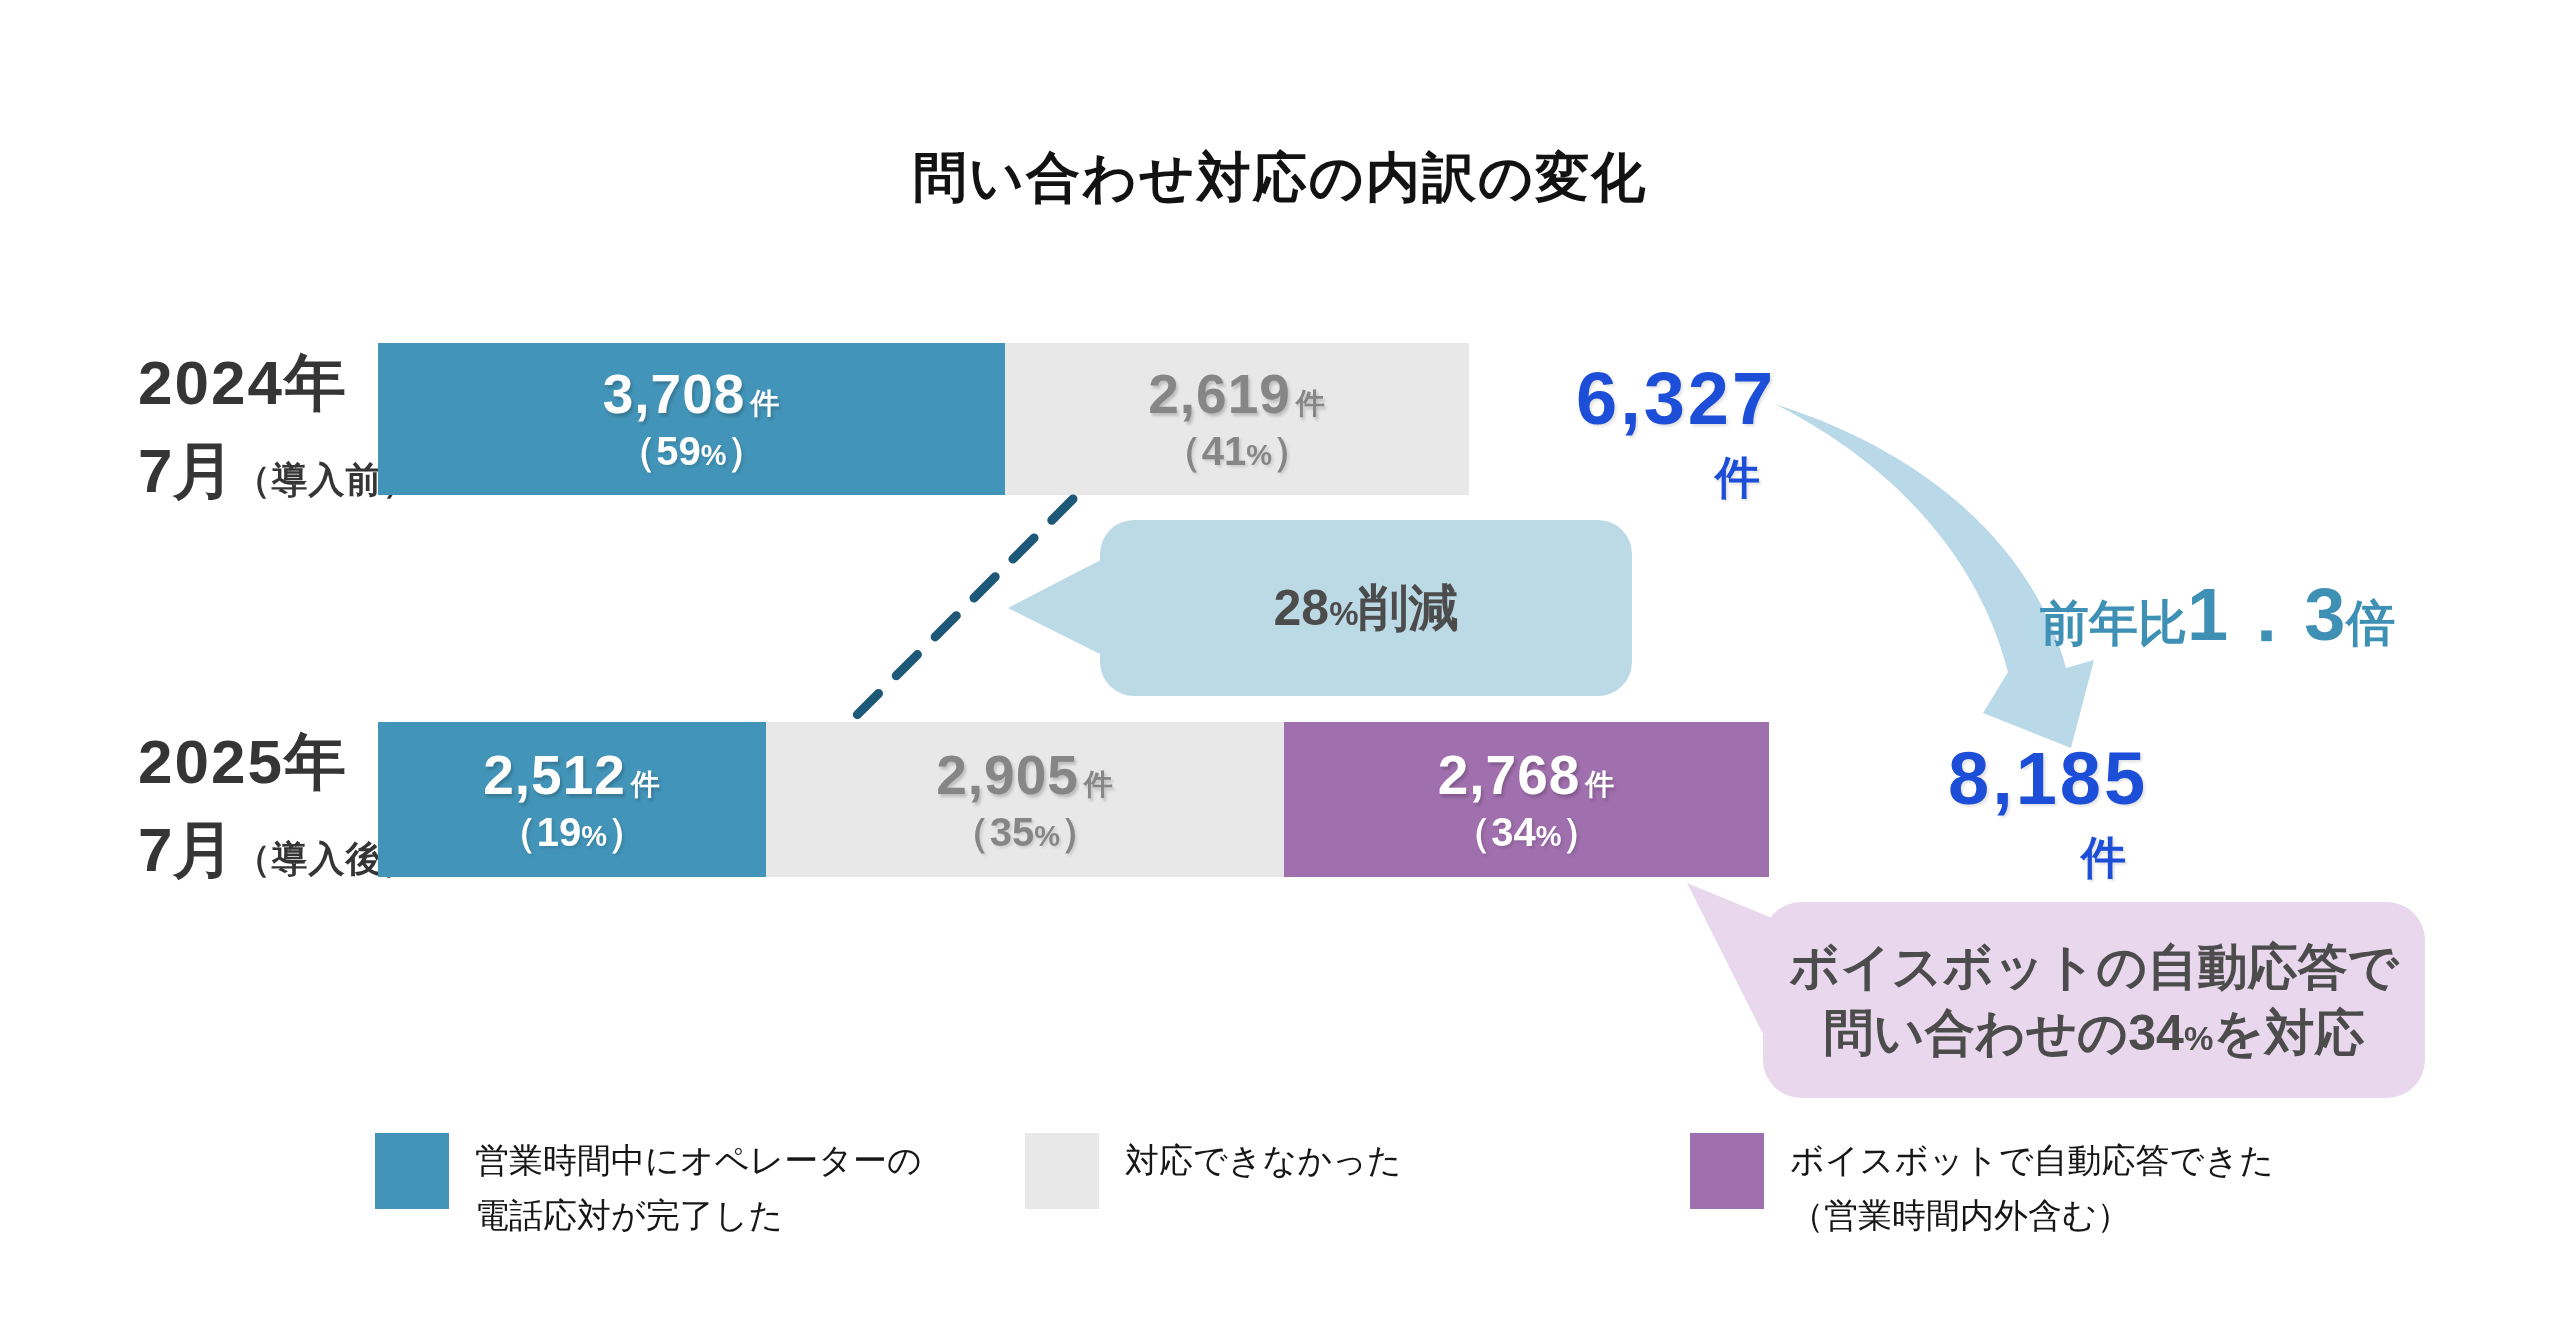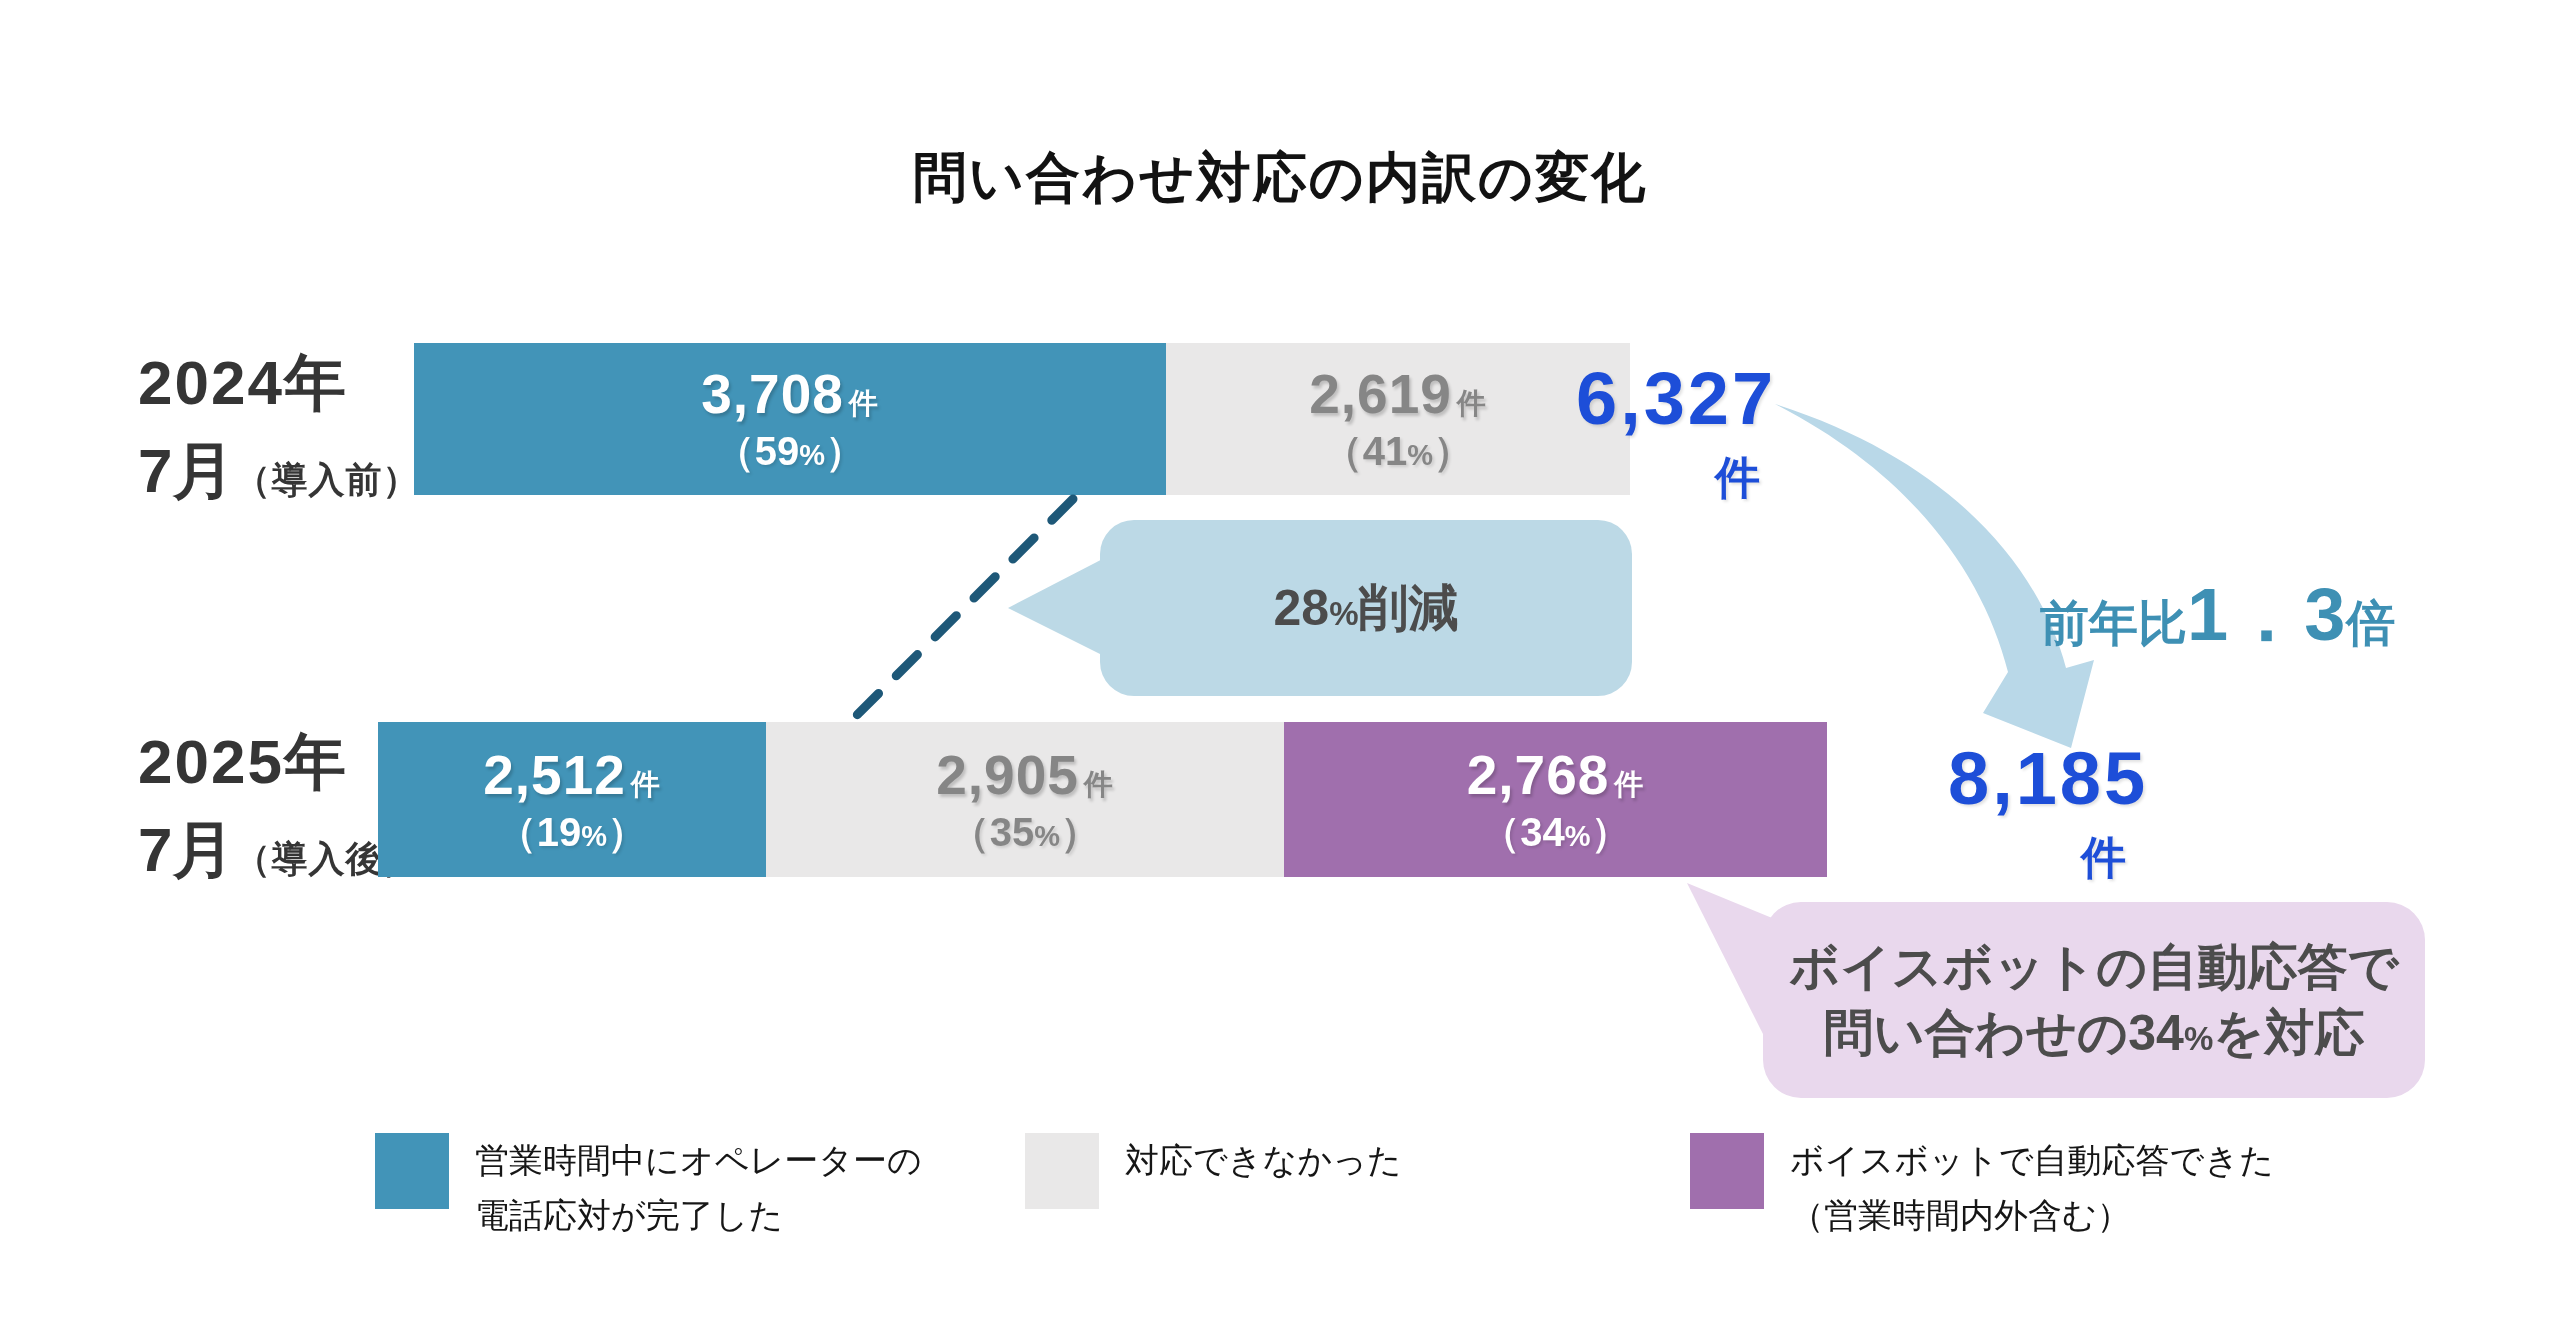--- a/index.html
+++ b/index.html
@@ -23,22 +23,22 @@
   .row-label .note { font-size:36px; font-weight:700; letter-spacing:1px; }
 
   
   .bar { position:absolute; left:378px; display:flex; z-index:1; }
   #bar-2024 { top:343px; height:152px; }
   #bar-2025 { top:722px; height:155px; }
   .seg { display:flex; flex-direction:column; justify-content:center; align-items:center; }
   .seg-blue   { background:#4294b8; color:#ffffff; }
   .seg-gray   { background:#e9e8e8; color:#868686; }
   .seg-purple { background:#a06fad; color:#ffffff; }
-  .w-2024-a { width:752px;margin-left:36px; } .w-2024-b { width:464px; }
-  .w-2025-a { width:388px; } .w-2025-b { width:518px; } .w-2025-c { width:543px; }
+  .w-2024-a { width:627px; } .w-2024-b { width:464px; }
+  .w-2025-a { width:388px; } .w-2025-b { width:518px; } .w-2025-c { width:485px; }
   .val-line { display:flex; align-items:baseline; font-size:55px; font-weight:700;
               letter-spacing:1px; line-height:1; text-shadow:2px 3px 3px rgba(0,0,0,0.18); }
   .val-line .unit { font-size:29px; font-weight:700; margin-left:5px; }
   .pct-line { display:flex; align-items:baseline; font-size:40px; font-weight:700;
               margin-top:9px; line-height:1; text-shadow:2px 2px 3px rgba(0,0,0,0.12); }
   .pct-line .pmark { font-size:29px; }
 
   
   .total { position:absolute; color:#1d4ed8; text-align:right; z-index:1; }
   #total-2024 { left:1576px; top:362px; width:192px; }

